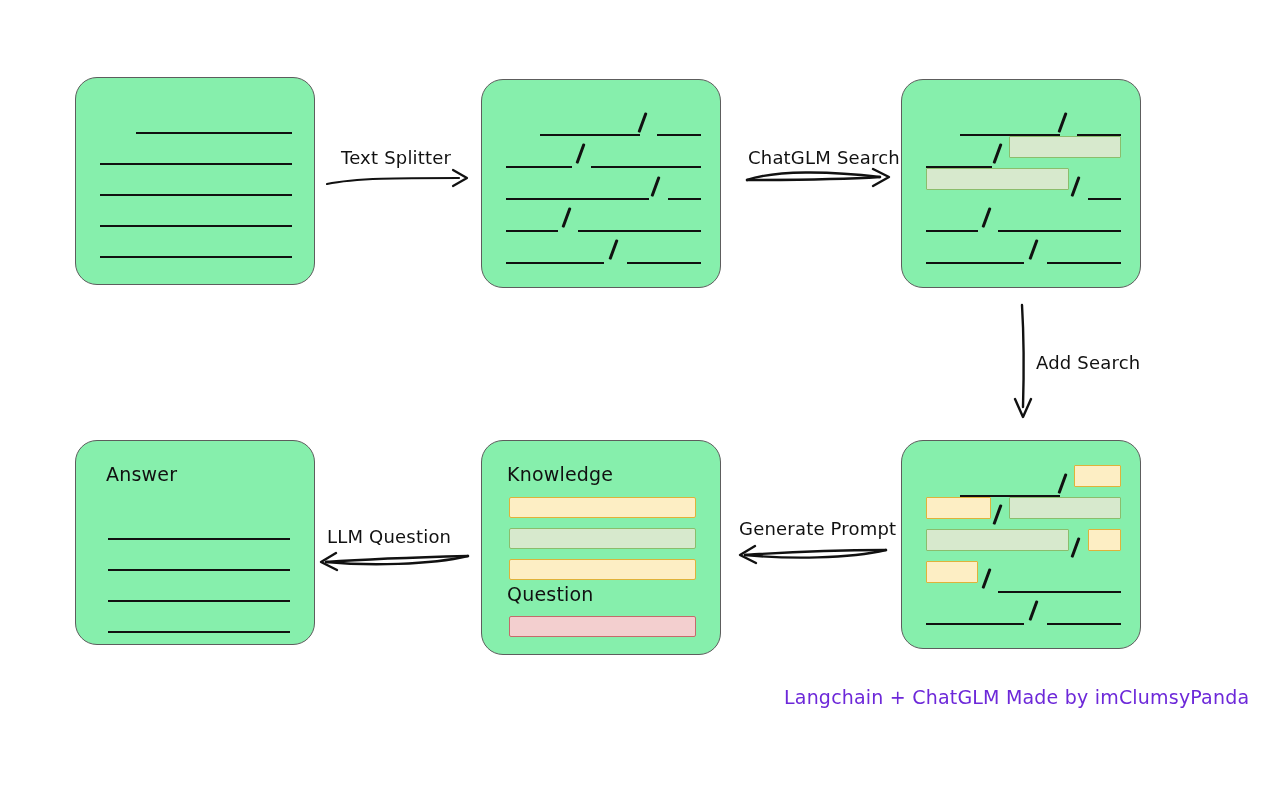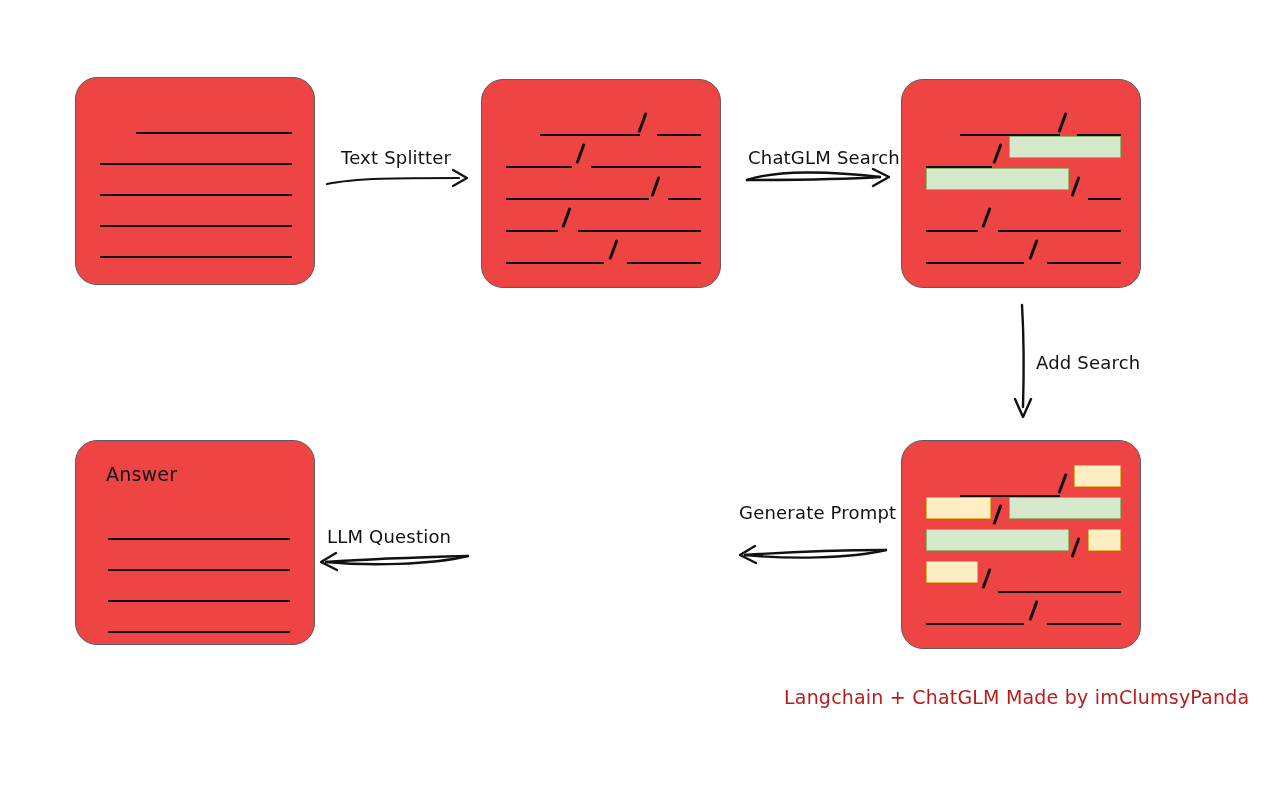--- a/index.html
+++ b/index.html
@@ -8,21 +8,21 @@
     font-family:"DejaVu Sans", sans-serif;
     color:#111;
     overflow:hidden;
     position:relative;
   }
   #stage{position:absolute;left:0;top:0;width:1262px;height:792px;}
   .node{
     position:absolute;
     border:1.6px solid #5d5d5d;
     border-radius:22px;
-    background:#ef4444;
+    background:#86efac;
     box-sizing:border-box;
   }
   .node-body{position:absolute;left:0;top:0;right:0;bottom:0;}
   .line-row{position:absolute;height:14px;}
   .seg{
     position:absolute;
     bottom:0;
     height:2.4px;
     background:#111;
   }
@@ -63,21 +63,21 @@
   .edge-label{
     position:absolute;
     font-size:18px;
     color:#111;
     white-space:nowrap;
     letter-spacing:.2px;
   }
   .footer{
     position:absolute;
     font-size:19px;
-    color:#b91c1c;
+    color:#6d28d9;
     white-space:nowrap;
     letter-spacing:.2px;
   }
   svg.arrow{position:absolute;overflow:visible;}
 </style>
 </head>
 <body>
 
 <div id="stage">
 
@@ -203,27 +203,37 @@
         <span class="seg" style="left:96px;width:123px;"></span>
       </div>
       <div class="line-row" style="left:0;top:170px;width:240px;">
         <span class="seg" style="left:24px;width:98px;"></span>
         <span class="slash" style="left:130px;top:-11px;"></span>
         <span class="seg" style="left:145px;width:74px;"></span>
       </div>
     </div>
   </div>
 
-  <div class="edge-label" style="left:739px;top:502px;">Generate Prompt</div>
+  <div class="edge-label" style="left:739px;top:518px;">Generate Prompt</div>
   <svg class="arrow" style="left:737px;top:538px;" width="152" height="26" viewBox="0 0 152 26">
     <path d="M149,12 C112,21 50,21 8,17" fill="none" stroke="#111" stroke-width="2.4" stroke-linecap="round"></path>
     <path d="M149,12 C110,12 50,14 8,17" fill="none" stroke="#111" stroke-width="2.4" stroke-linecap="round"></path>
     <path d="M18,8 L3,17 L19,25" fill="none" stroke="#111" stroke-width="2.4" stroke-linecap="round" stroke-linejoin="round"></path>
   </svg>
 
+  <div class="node" style="left:481px;top:440px;width:240px;height:215px;">
+    <div class="node-body">
+      <div class="label" style="left:25px;top:22px;">Knowledge</div>
+      <div class="bar yellow" style="left:27px;top:56px;width:187px;height:21px;"></div>
+      <div class="bar green" style="left:27px;top:87px;width:187px;height:21px;"></div>
+      <div class="bar yellow" style="left:27px;top:118px;width:187px;height:21px;"></div>
+      <div class="label" style="left:25px;top:142px;">Question</div>
+      <div class="bar red" style="left:27px;top:175px;width:187px;height:21px;"></div>
+    </div>
+  </div>
 
   <div class="edge-label" style="left:327px;top:526px;">LLM Question</div>
   <svg class="arrow" style="left:318px;top:546px;" width="152" height="26" viewBox="0 0 152 26">
     <path d="M150,10 C112,19 50,20 8,16" fill="none" stroke="#111" stroke-width="2.4" stroke-linecap="round"></path>
     <path d="M150,10 C110,11 50,13 8,16" fill="none" stroke="#111" stroke-width="2.4" stroke-linecap="round"></path>
     <path d="M18,7 L3,16 L19,24" fill="none" stroke="#111" stroke-width="2.4" stroke-linecap="round" stroke-linejoin="round"></path>
   </svg>
 
   <div class="node" style="left:75px;top:440px;width:240px;height:205px;">
     <div class="node-body">

